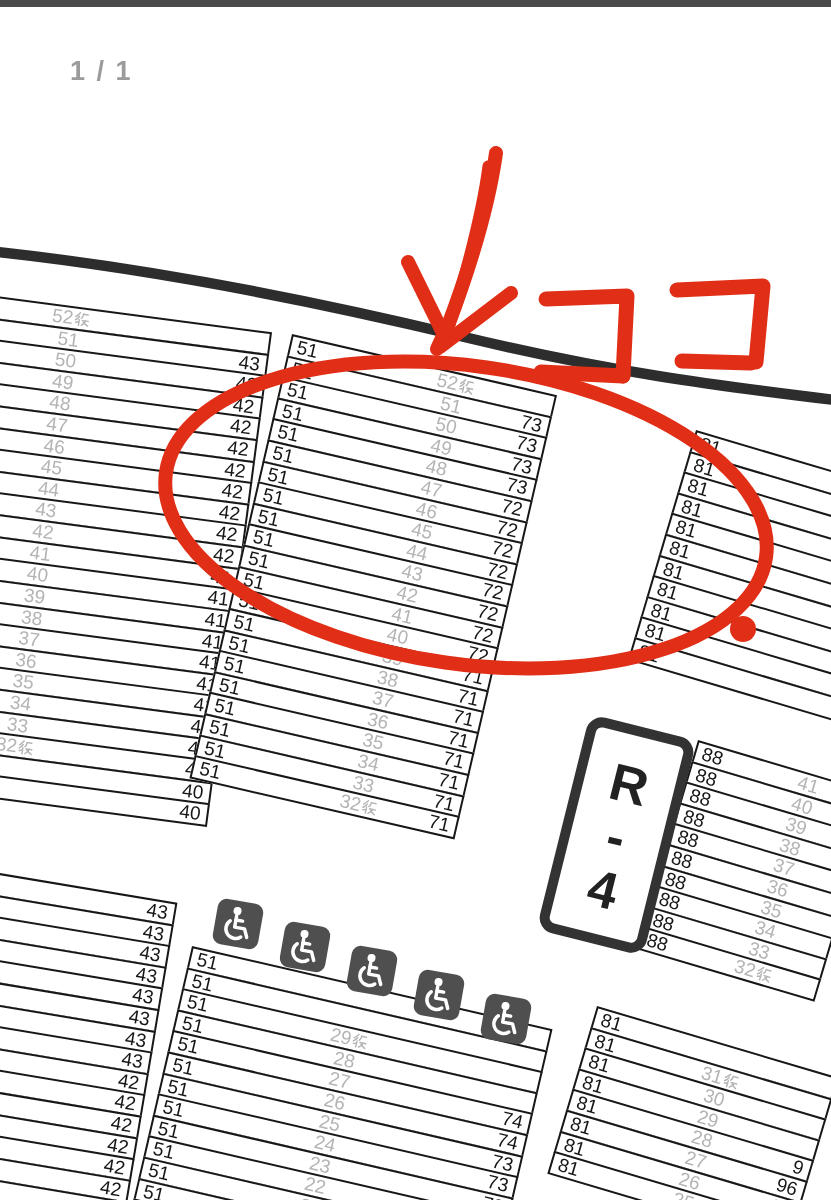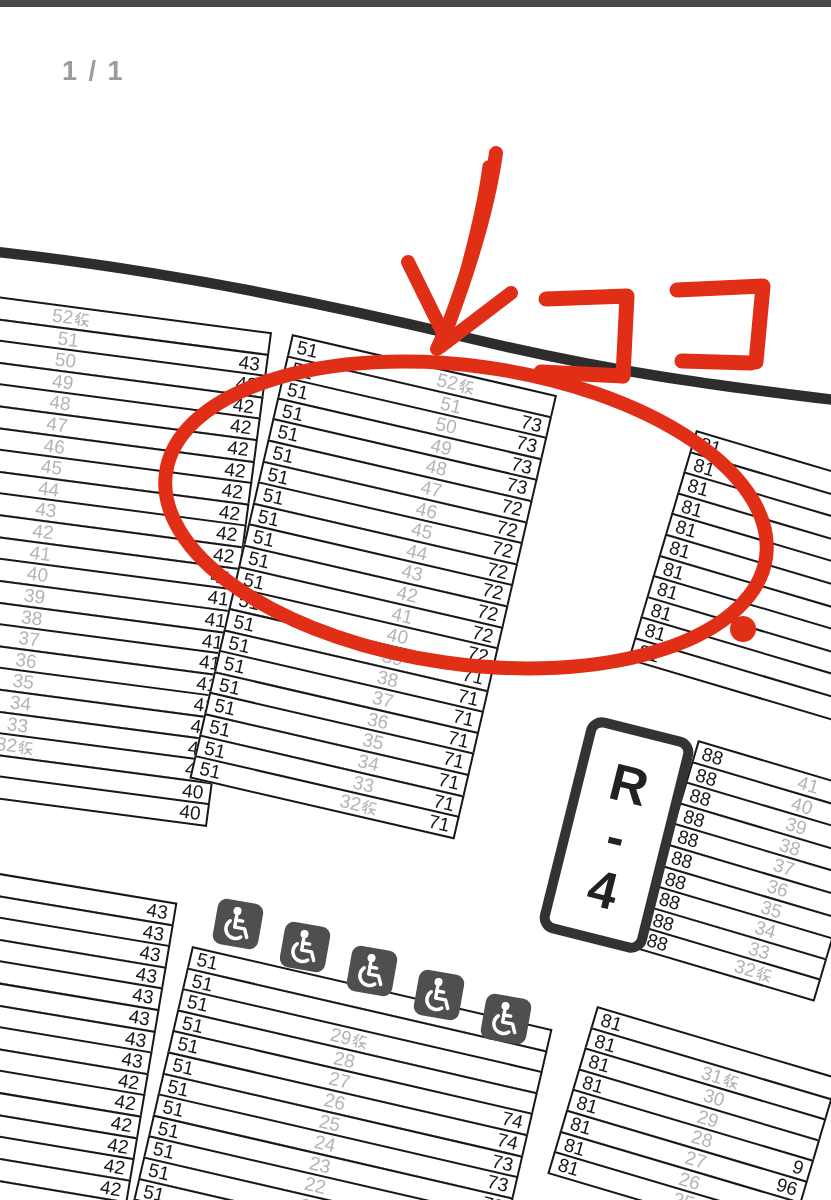--- a/index.html
+++ b/index.html
@@ -2,21 +2,21 @@
 <html><head>
 <meta charset="utf-8">
 <style>
   html,body{margin:0;padding:0;background:#e9e9e9;}
   #stage{
     position:relative;width:831px;height:1200px;overflow:hidden;background:#fff;
     font-family:"Liberation Sans","DejaVu Sans",sans-serif;
   }
   #topbar{position:absolute;left:0;top:0;width:100%;height:7px;background:#4a4a4a;z-index:40;}
   #pager{
-    position:absolute;left:62px;top:56px;font-size:27px;font-weight:bold;color:#9b9b9b;
+    position:absolute;left:70px;top:56px;font-size:27px;font-weight:bold;color:#9b9b9b;
     letter-spacing:2px;z-index:40;
   }
   
   .section{position:absolute;transform-origin:0 0;z-index:5;}
   .row{
     position:relative;display:flex;align-items:center;height:24px;box-sizing:border-box;
     border:2.4px solid #171717;margin-top:-2.4px;background:#fff;
   }
   .row:first-child{margin-top:0;}
   .ln{flex:0 0 auto;padding-left:6px;min-width:34px;font-size:19px;color:#161616;}

